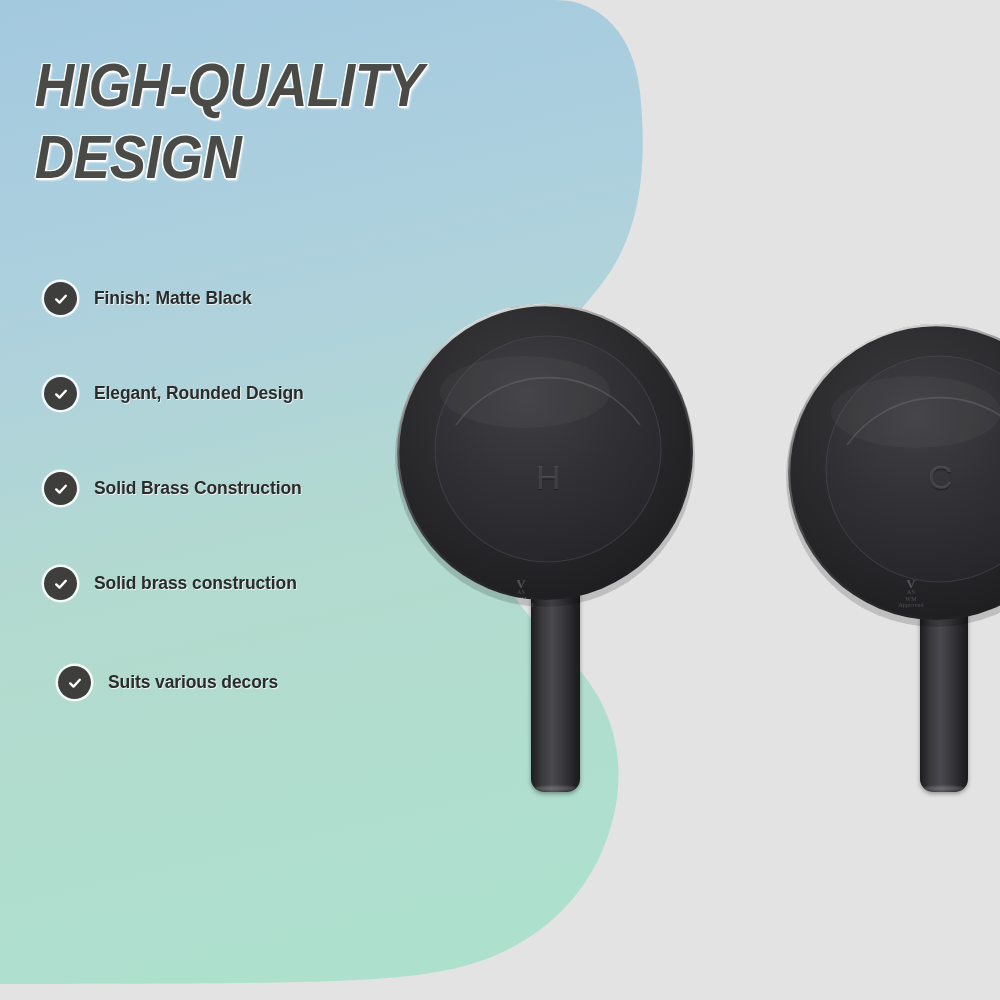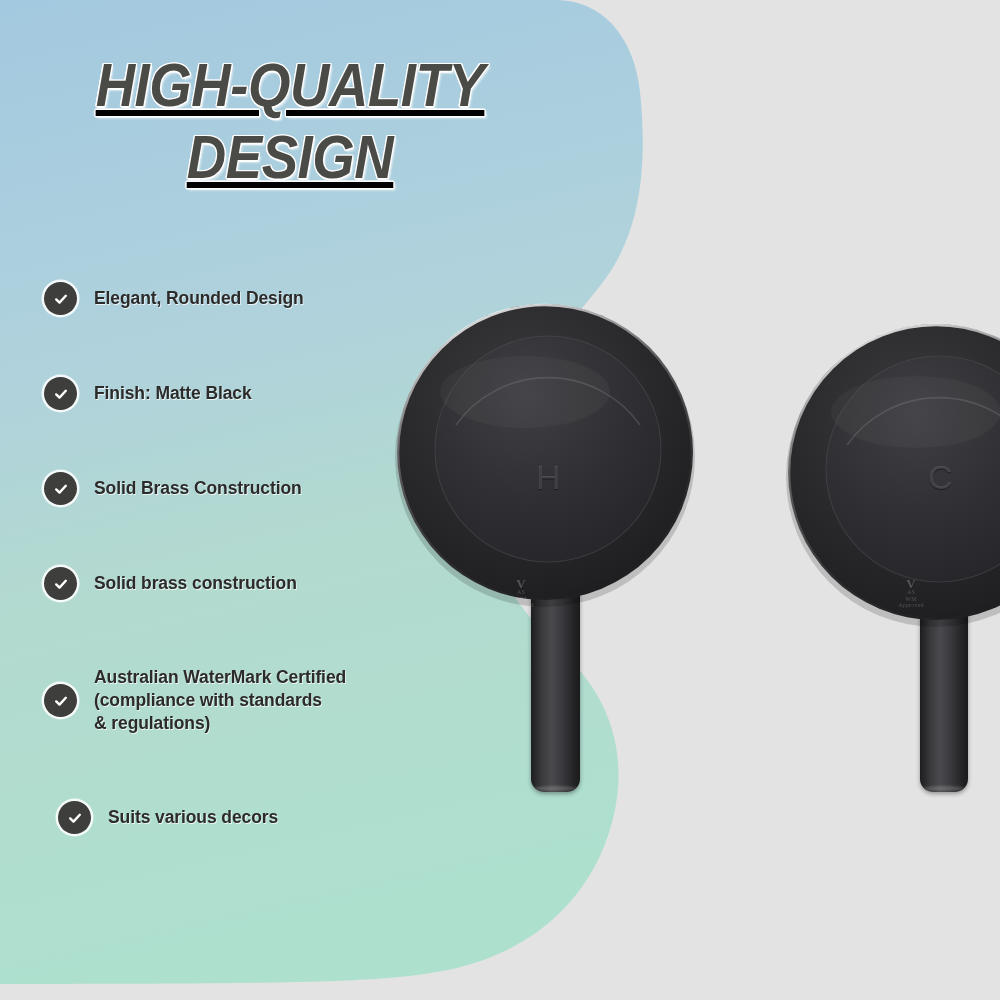--- a/index.html
+++ b/index.html
@@ -21,23 +21,22 @@
 
   
   .blob-layer { position:absolute; inset:0; }
   .blob-svg { position:absolute; top:0; left:0; }
 
   
   .headline {
     position:absolute;
     left:0; top:52px;
     width:580px;
-    text-align:center;
+    text-align:left;
     pointer-events:none;
-    text-decoration:underline;
   }
   .headline-line {
     display:block;
     font-family:"Liberation Sans", sans-serif;
     font-weight:bold;
     font-style:italic;
     font-size:62px;
     line-height:66px;
     letter-spacing:-0.5px;
     color:#4A4A47;
@@ -166,60 +165,50 @@
   </div>
 
   <div class="features">
 
     <div class="feature">
       <span class="check-icon">
         <svg width="20" height="20" viewBox="0 0 20 20">
           <path d="M5.2 10.4 L8.5 13.6 L14.8 6.8" fill="none" stroke="#ffffff" stroke-width="2.4" stroke-linecap="round" stroke-linejoin="round"></path>
         </svg>
       </span>
+      <span class="feature-text">Finish: Matte Black</span>
+    </div>
+
+    <div class="feature">
+      <span class="check-icon">
+        <svg width="20" height="20" viewBox="0 0 20 20">
+          <path d="M5.2 10.4 L8.5 13.6 L14.8 6.8" fill="none" stroke="#ffffff" stroke-width="2.4" stroke-linecap="round" stroke-linejoin="round"></path>
+        </svg>
+      </span>
       <span class="feature-text">Elegant, Rounded Design</span>
     </div>
 
     <div class="feature">
       <span class="check-icon">
         <svg width="20" height="20" viewBox="0 0 20 20">
           <path d="M5.2 10.4 L8.5 13.6 L14.8 6.8" fill="none" stroke="#ffffff" stroke-width="2.4" stroke-linecap="round" stroke-linejoin="round"></path>
         </svg>
       </span>
-      <span class="feature-text">Finish: Matte Black</span>
-    </div>
-
-    <div class="feature">
-      <span class="check-icon">
-        <svg width="20" height="20" viewBox="0 0 20 20">
-          <path d="M5.2 10.4 L8.5 13.6 L14.8 6.8" fill="none" stroke="#ffffff" stroke-width="2.4" stroke-linecap="round" stroke-linejoin="round"></path>
-        </svg>
-      </span>
       <span class="feature-text">Solid Brass Construction</span>
     </div>
 
     <div class="feature tall">
       <span class="check-icon">
         <svg width="20" height="20" viewBox="0 0 20 20">
           <path d="M5.2 10.4 L8.5 13.6 L14.8 6.8" fill="none" stroke="#ffffff" stroke-width="2.4" stroke-linecap="round" stroke-linejoin="round"></path>
         </svg>
       </span>
       <span class="feature-text">Solid brass construction</span>
     </div>
 
-    <div class="feature tall">
-      <span class="check-icon">
-        <svg width="20" height="20" viewBox="0 0 20 20">
-          <path d="M5.2 10.4 L8.5 13.6 L14.8 6.8" fill="none" stroke="#ffffff" stroke-width="2.4" stroke-linecap="round" stroke-linejoin="round"></path>
-        </svg>
-      </span>
-      <span class="feature-text">Australian WaterMark Certified
-(compliance with standards
-&amp; regulations)</span>
-    </div>
 
     <div class="feature">
       <span class="check-icon">
         <svg width="20" height="20" viewBox="0 0 20 20">
           <path d="M5.2 10.4 L8.5 13.6 L14.8 6.8" fill="none" stroke="#ffffff" stroke-width="2.4" stroke-linecap="round" stroke-linejoin="round"></path>
         </svg>
       </span>
       <span class="feature-text">Suits various decors</span>
     </div>
 

